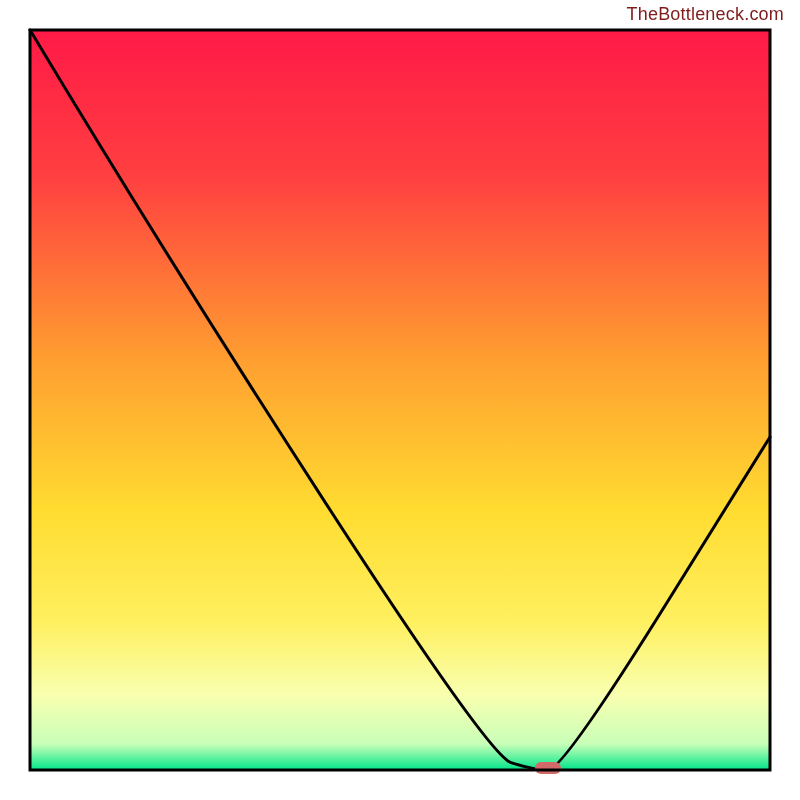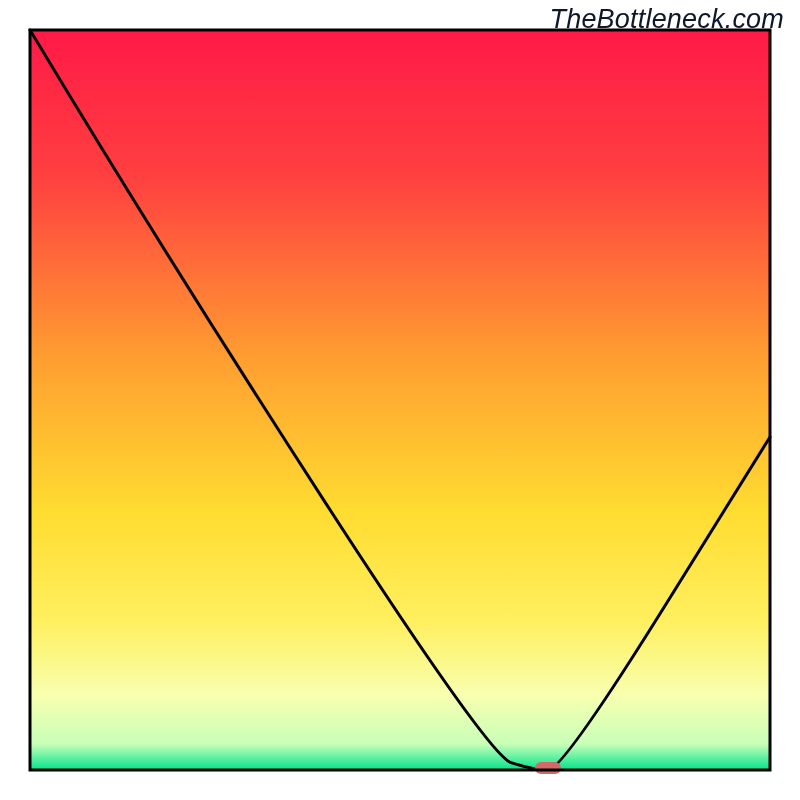--- a/index.html
+++ b/index.html
@@ -12,26 +12,25 @@
   }
   .wrap {
     position: relative;
     width: 800px;
     height: 800px;
   }
   .watermark {
     position: absolute;
     top: 4px;
     right: 16px;
-    color: #0f172a;
-    font-size: 27px;
+    color: #7f1d1d;
+    font-size: 18px;
     font-weight: 500;
     letter-spacing: 0.2px;
     z-index: 3;
-    font-style: italic;
   }
   svg.chart {
     position: absolute;
     top: 0;
     left: 0;
   }
 </style>
 </head>
 <body>
 

